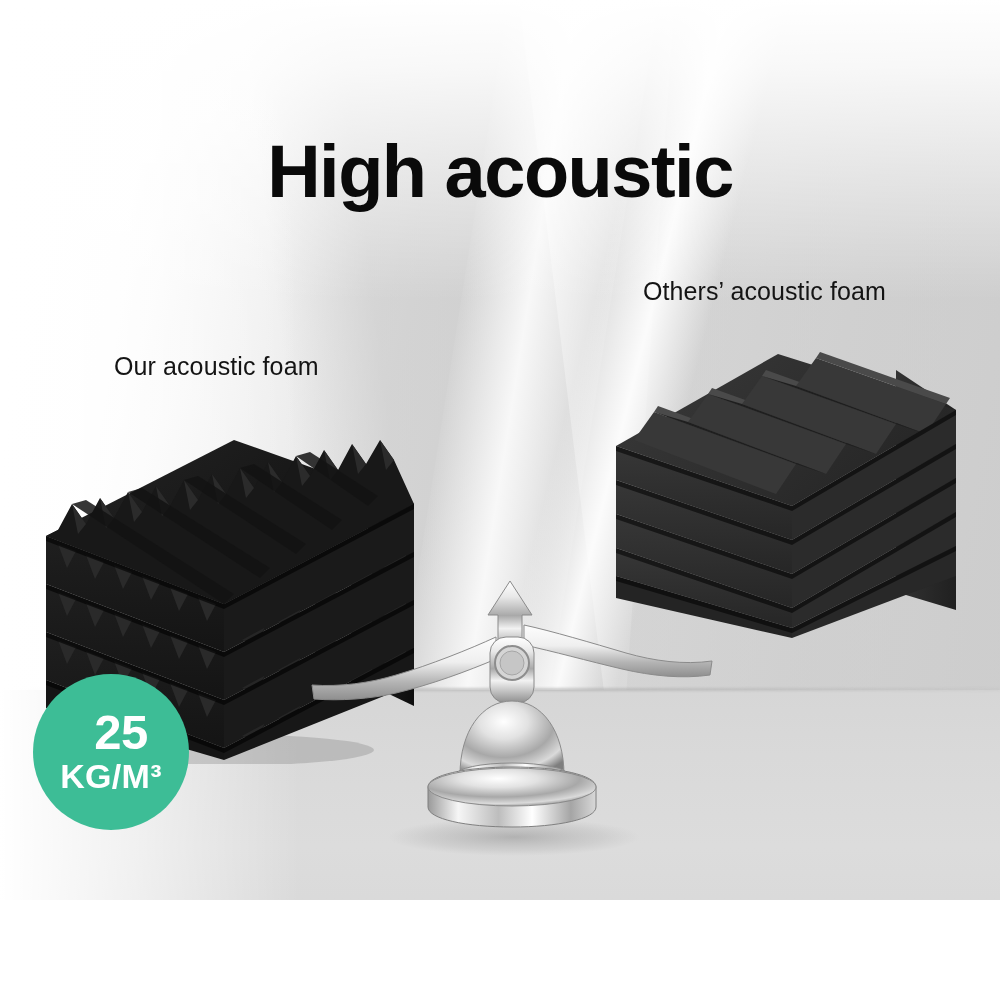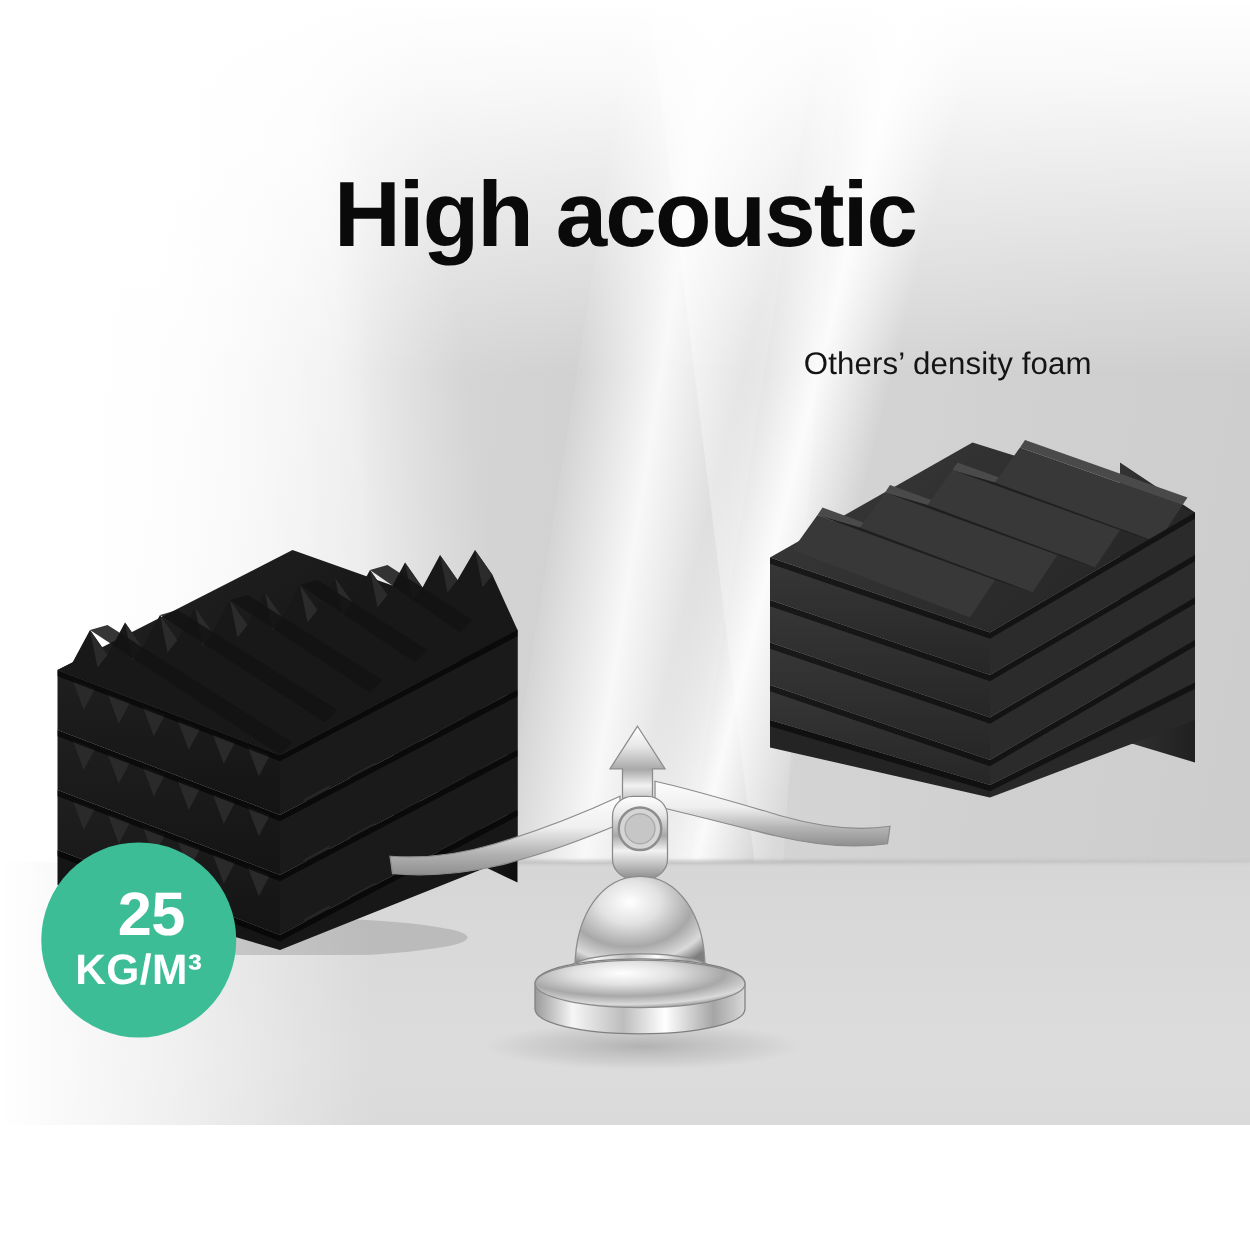--- a/index.html
+++ b/index.html
@@ -180,22 +180,23 @@
     <div class="beam beam-b"></div>
     <div class="beam beam-c"></div>
     <div class="floor"></div>
     <div class="floor-edge"></div>
     <div class="top-fade"></div>
     <div class="left-fade"></div>
   </div>
 
   <div class="title">High acoustic</div>
 
-
-  <div class="label label-right">Others’ density foam</div>
+  <div class="label label-left">Our acoustic foam</div>
+
+  <div class="label label-right">Others’ acoustic foam</div>
 
   <svg class="stack" id="scale" style="left:300px; top:575px; width:420px; height:290px; z-index:25;" viewBox="0 0 420 290">
     <defs>
       <linearGradient id="mtlV" x1="0" y1="0" x2="0" y2="1">
         <stop offset="0%" stop-color="#ffffff"></stop>
         <stop offset="22%" stop-color="#e8e8e8"></stop>
         <stop offset="48%" stop-color="#a9a9a9"></stop>
         <stop offset="66%" stop-color="#f2f2f2"></stop>
         <stop offset="100%" stop-color="#8d8d8d"></stop>
       </linearGradient>

